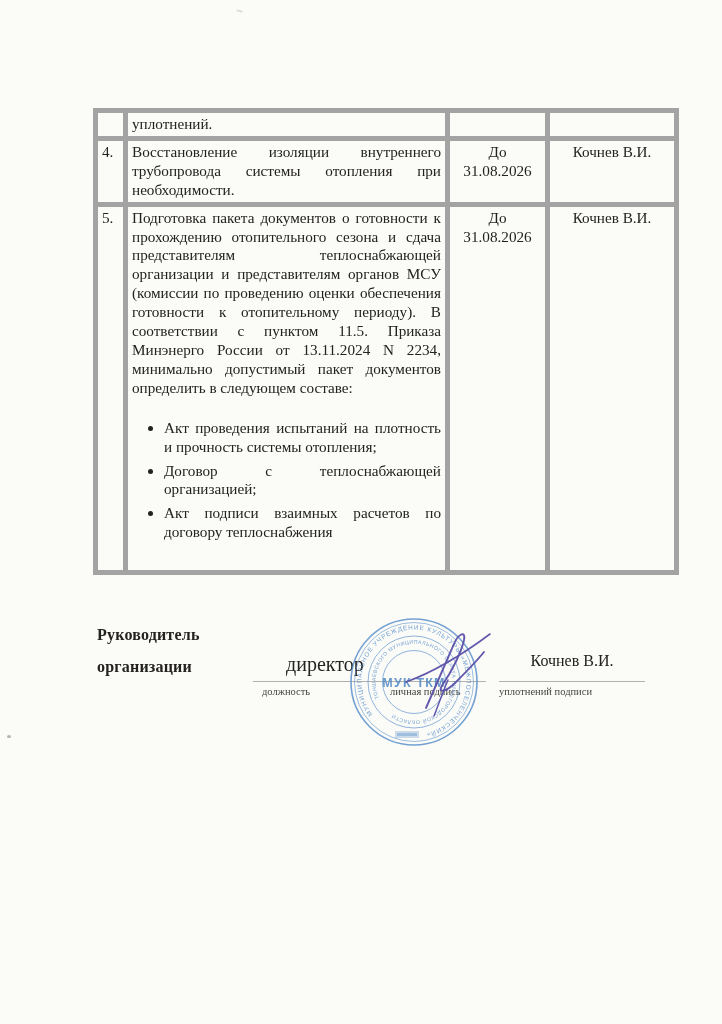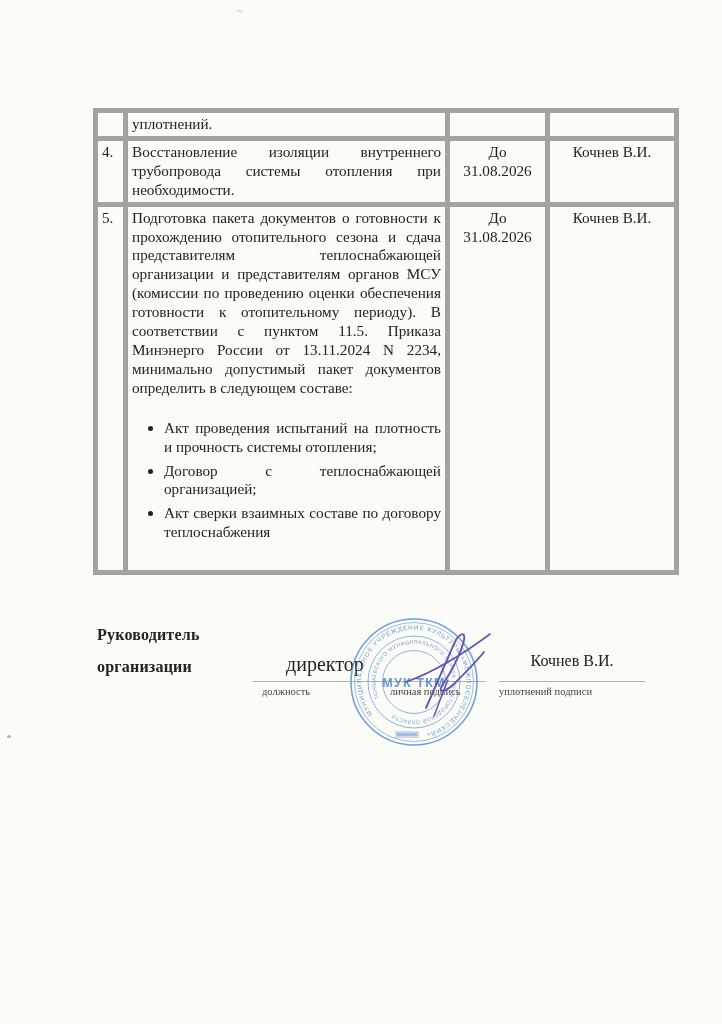--- a/index.html
+++ b/index.html
@@ -99,21 +99,21 @@
       <td class="c-date">До 31.08.2026</td>
       <td class="c-resp">Кочнев В.И.</td>
     </tr>
     <tr class="r-5">
       <td class="c-num">5.</td>
       <td class="c-task">
         <div>Подготовка пакета документов о готовности к прохождению отопительного сезона и сдача представителям теплоснабжающей организации и представителям органов МСУ (комиссии по проведению оценки обеспечения готовности к отопительному периоду). В соответствии с пунктом 11.5. Приказа Минэнерго России от 13.11.2024 N 2234, минимально допустимый пакет документов определить в следующем составе:</div>
         <ul class="task-bullets">
           <li>Акт проведения испытаний на плотность и прочность системы отопления;</li>
           <li>Договор с теплоснабжающей организацией;</li>
-          <li>Акт сверки взаимных составе по договору теплоснабжения</li>
+          <li>Акт подписи взаимных расчетов по договору теплоснабжения</li>
         </ul>
       </td>
       <td class="c-date">До 31.08.2026</td>
       <td class="c-resp">Кочнев В.И.</td>
     </tr>
   </tbody>
     </table>
 
   <div class="sig-block">
     <div class="sig-role-1">Руководитель</div>

